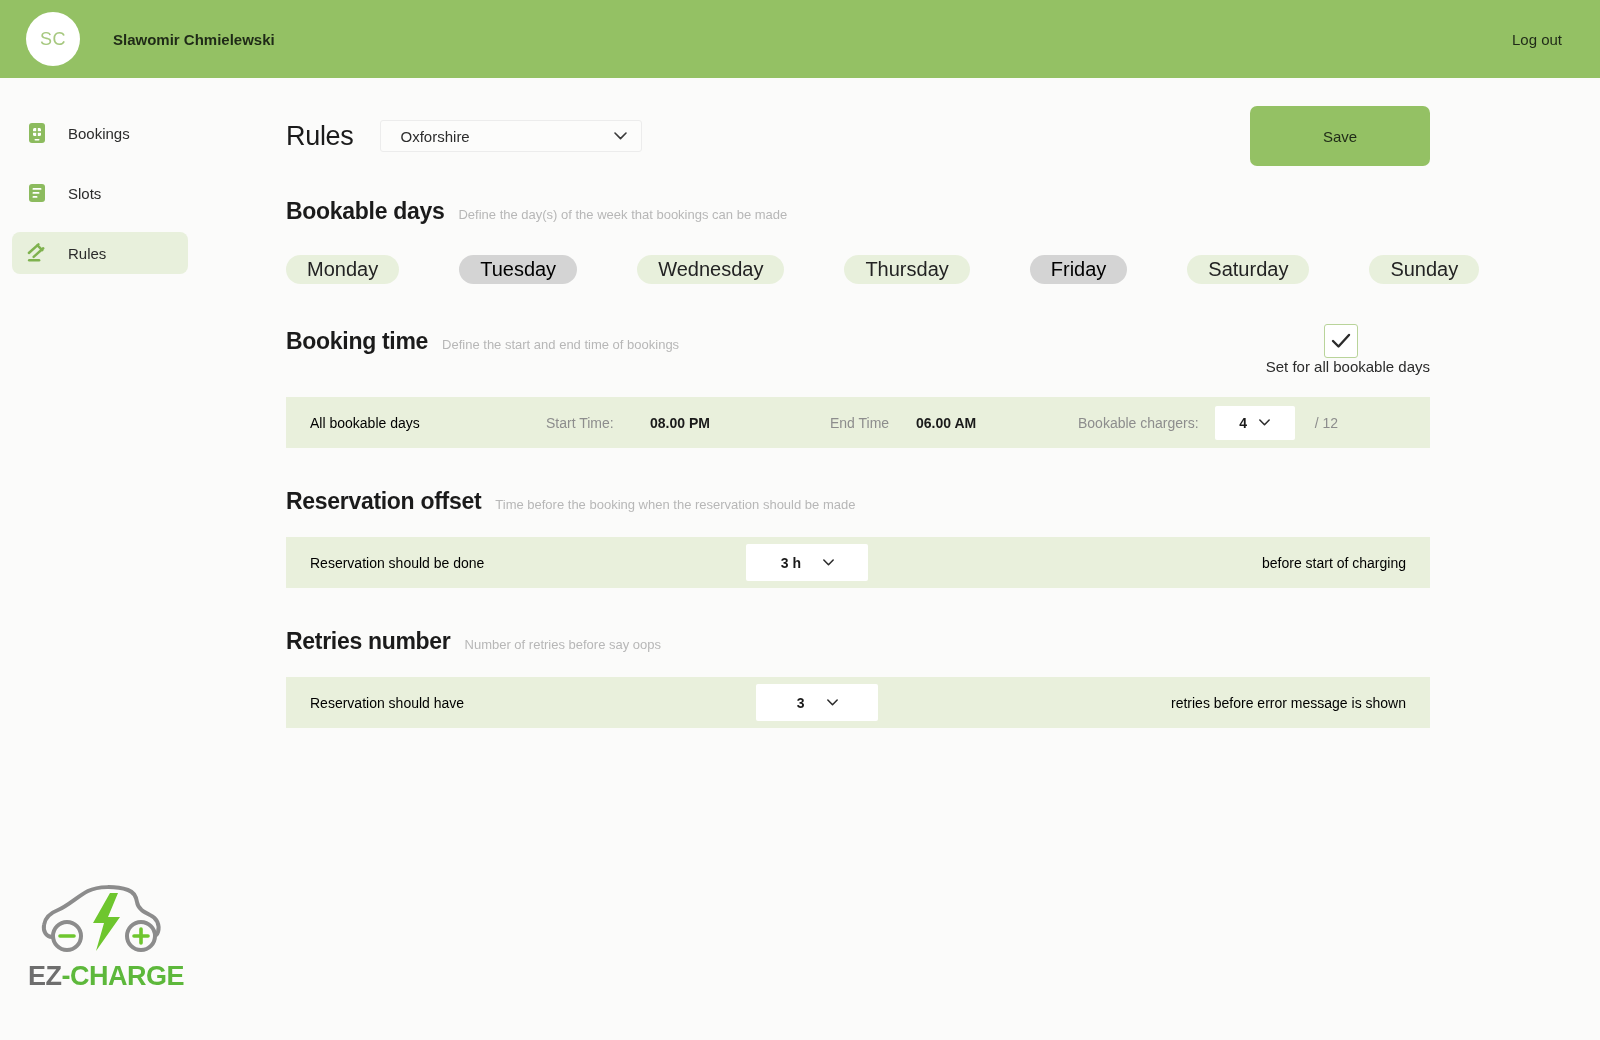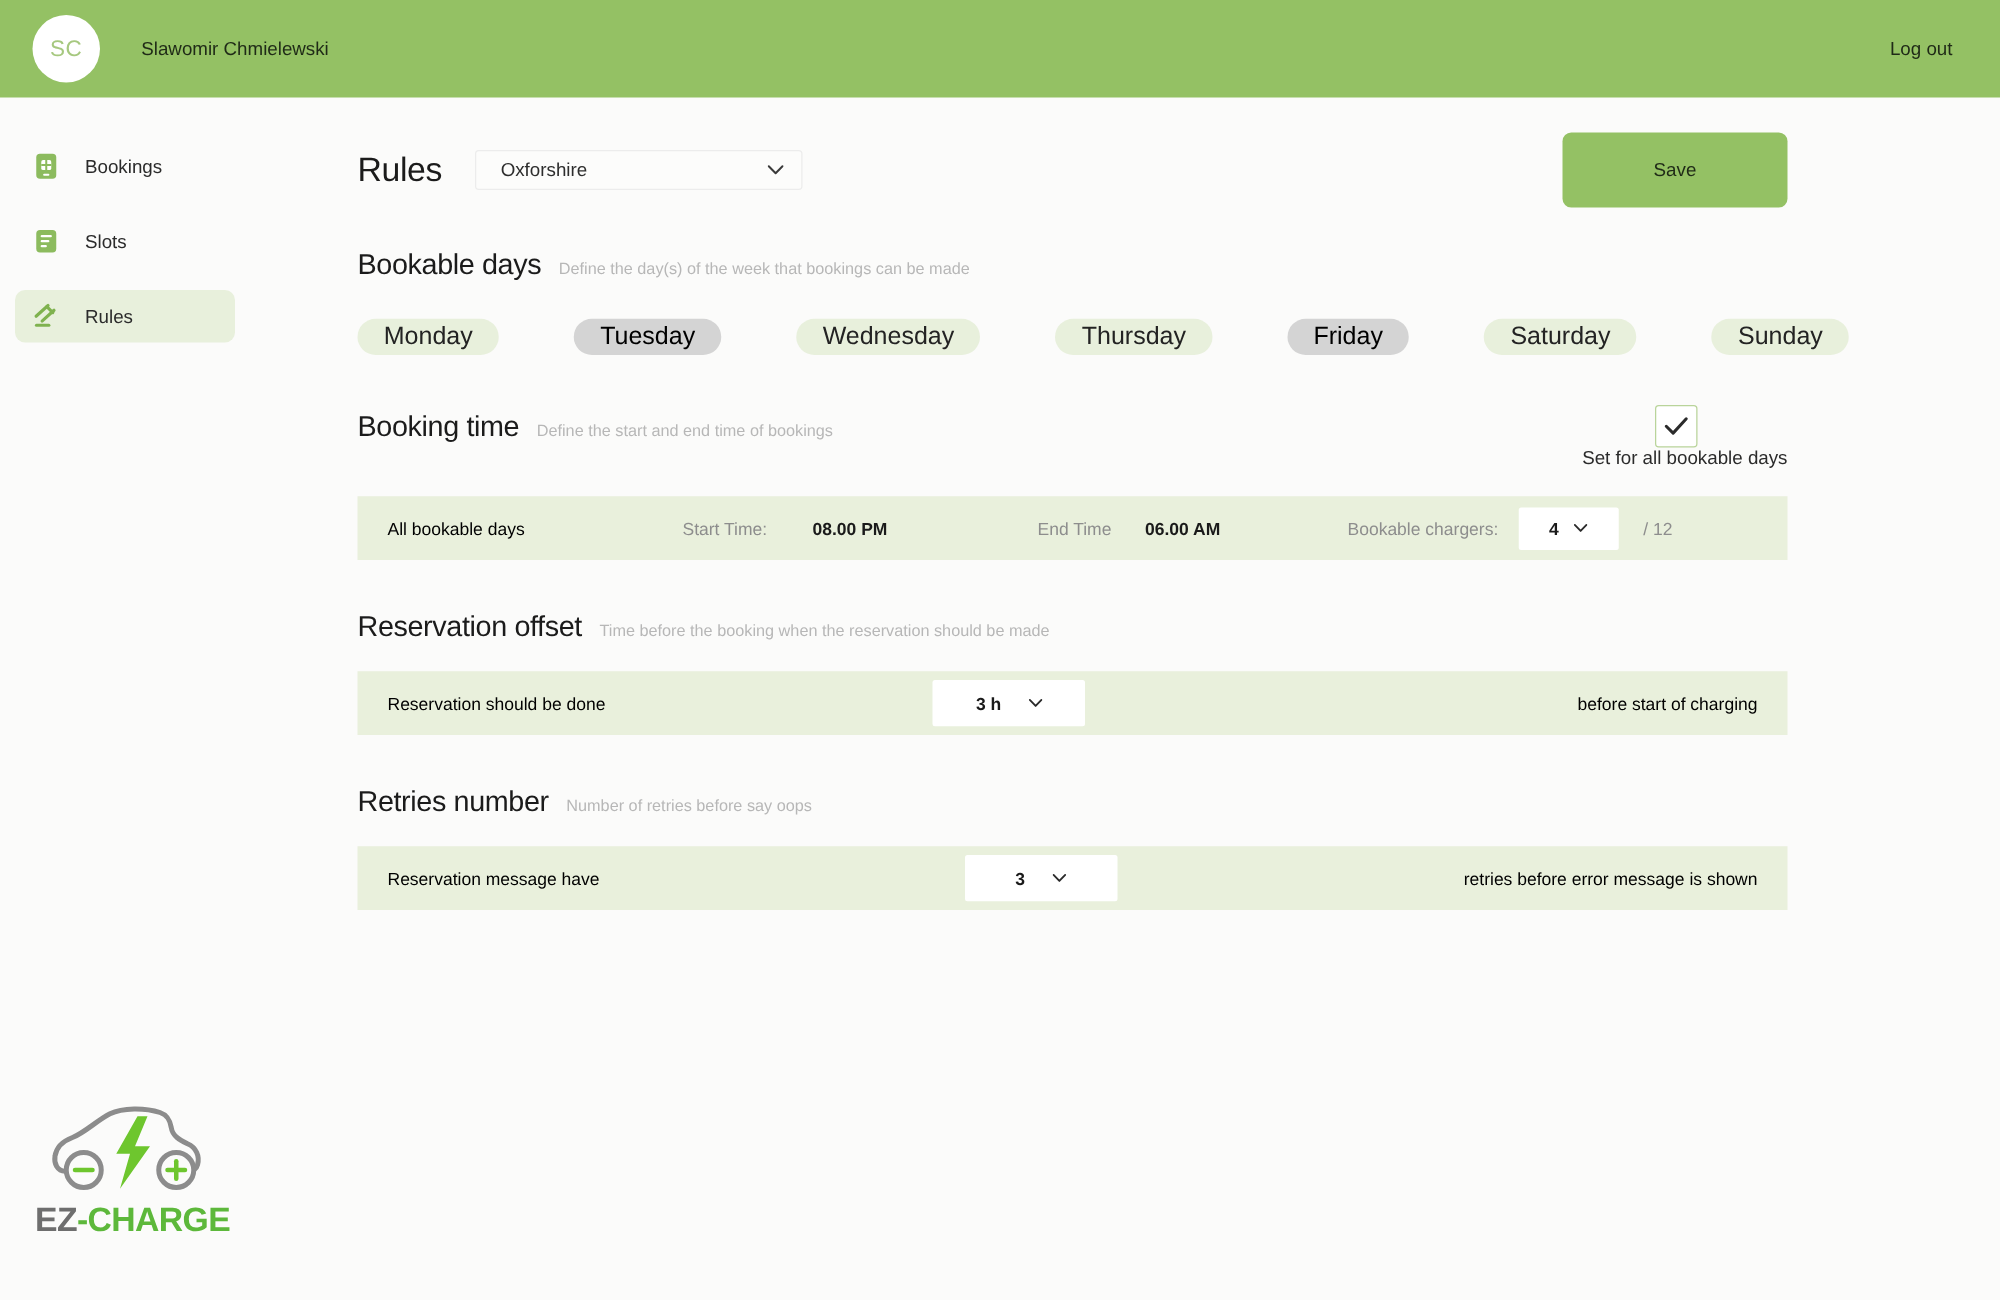--- a/index.html
+++ b/index.html
@@ -39,21 +39,21 @@
     font-size: 18px;
     letter-spacing: 0.5px;
     color: #a6c87f;
     font-weight: 400;
     flex: 0 0 auto;
   }
   .user-name {
     margin-left: 22px;
     font-size: 15px;
     color: #1f2a17;
-    font-weight: 400;
+    font-weight: 700;
   }
   .logout {
     margin-left: auto;
     font-size: 15px;
     color: #1f2a17;
     cursor: pointer;
   }
 
   
   .sidebar {
@@ -155,21 +155,21 @@
 
   
   .section { margin-top: 40px; }
   .sec-head {
     display: flex;
     align-items: baseline;
   }
   .sec-title {
     font-size: 23px;
     color: #1b1b1b;
-    font-weight: 400;
+    font-weight: 700;
     letter-spacing: -0.3px;
   }
   .sec-sub {
     margin-left: 14px;
     font-size: 13px;
     color: #b7b7b7;
   }
   .sec-head-right {
     margin-left: auto;
     display: flex;
@@ -396,21 +396,21 @@
         <span class="cell-label" style="margin-left:auto">before start of charging</span>
       </div>
     </div>
 
     <div class="section">
       <div class="sec-head">
         <span class="sec-title">Retries number</span>
         <span class="sec-sub">Number of retries before say oops</span>
       </div>
       <div class="row">
-        <span class="cell-label">Reservation message have</span>
+        <span class="cell-label">Reservation should have</span>
         <span class="wide-select" style="margin-left:292px">
           <span class="mv">3</span>
           <svg class="chev" style="margin-left:0;width:11px;height:7px" viewBox="0 0 13 8">
             <path d="M1 1 L6.5 6.6 L12 1" fill="none" stroke="#2b2b2b" stroke-width="1.8" stroke-linecap="round" stroke-linejoin="round"></path>
           </svg>
         </span>
         <span class="cell-label" style="margin-left:auto">retries before error message is shown</span>
       </div>
     </div>
 

